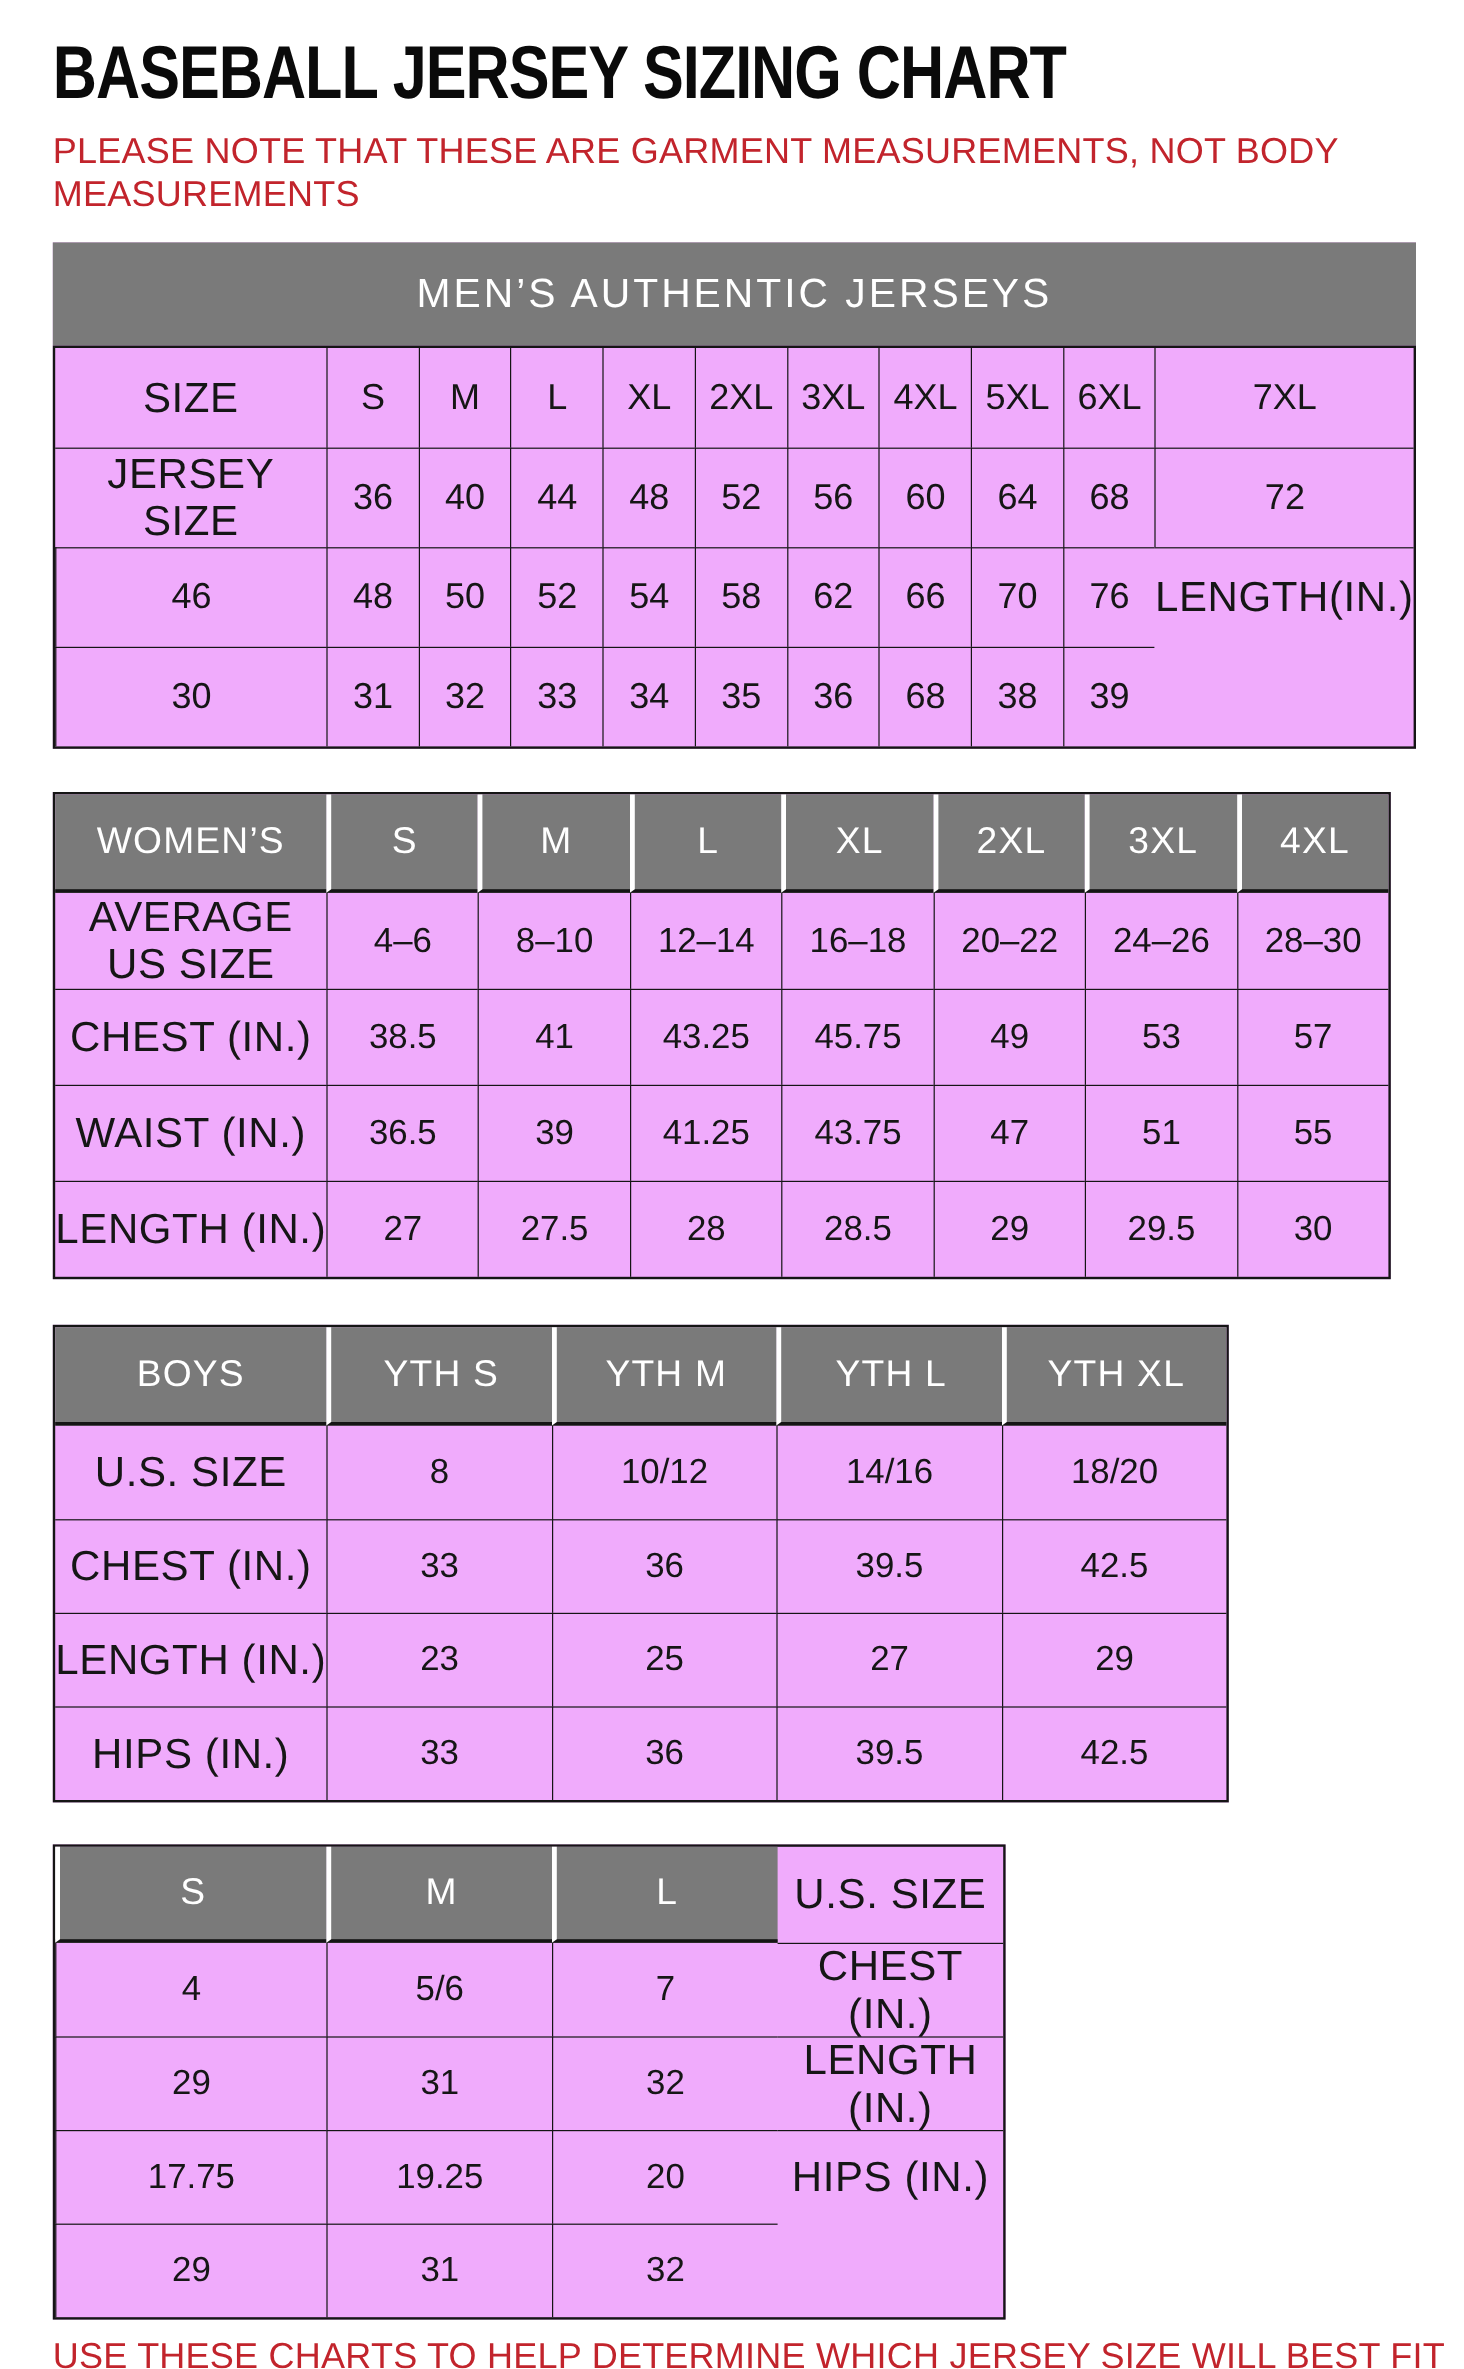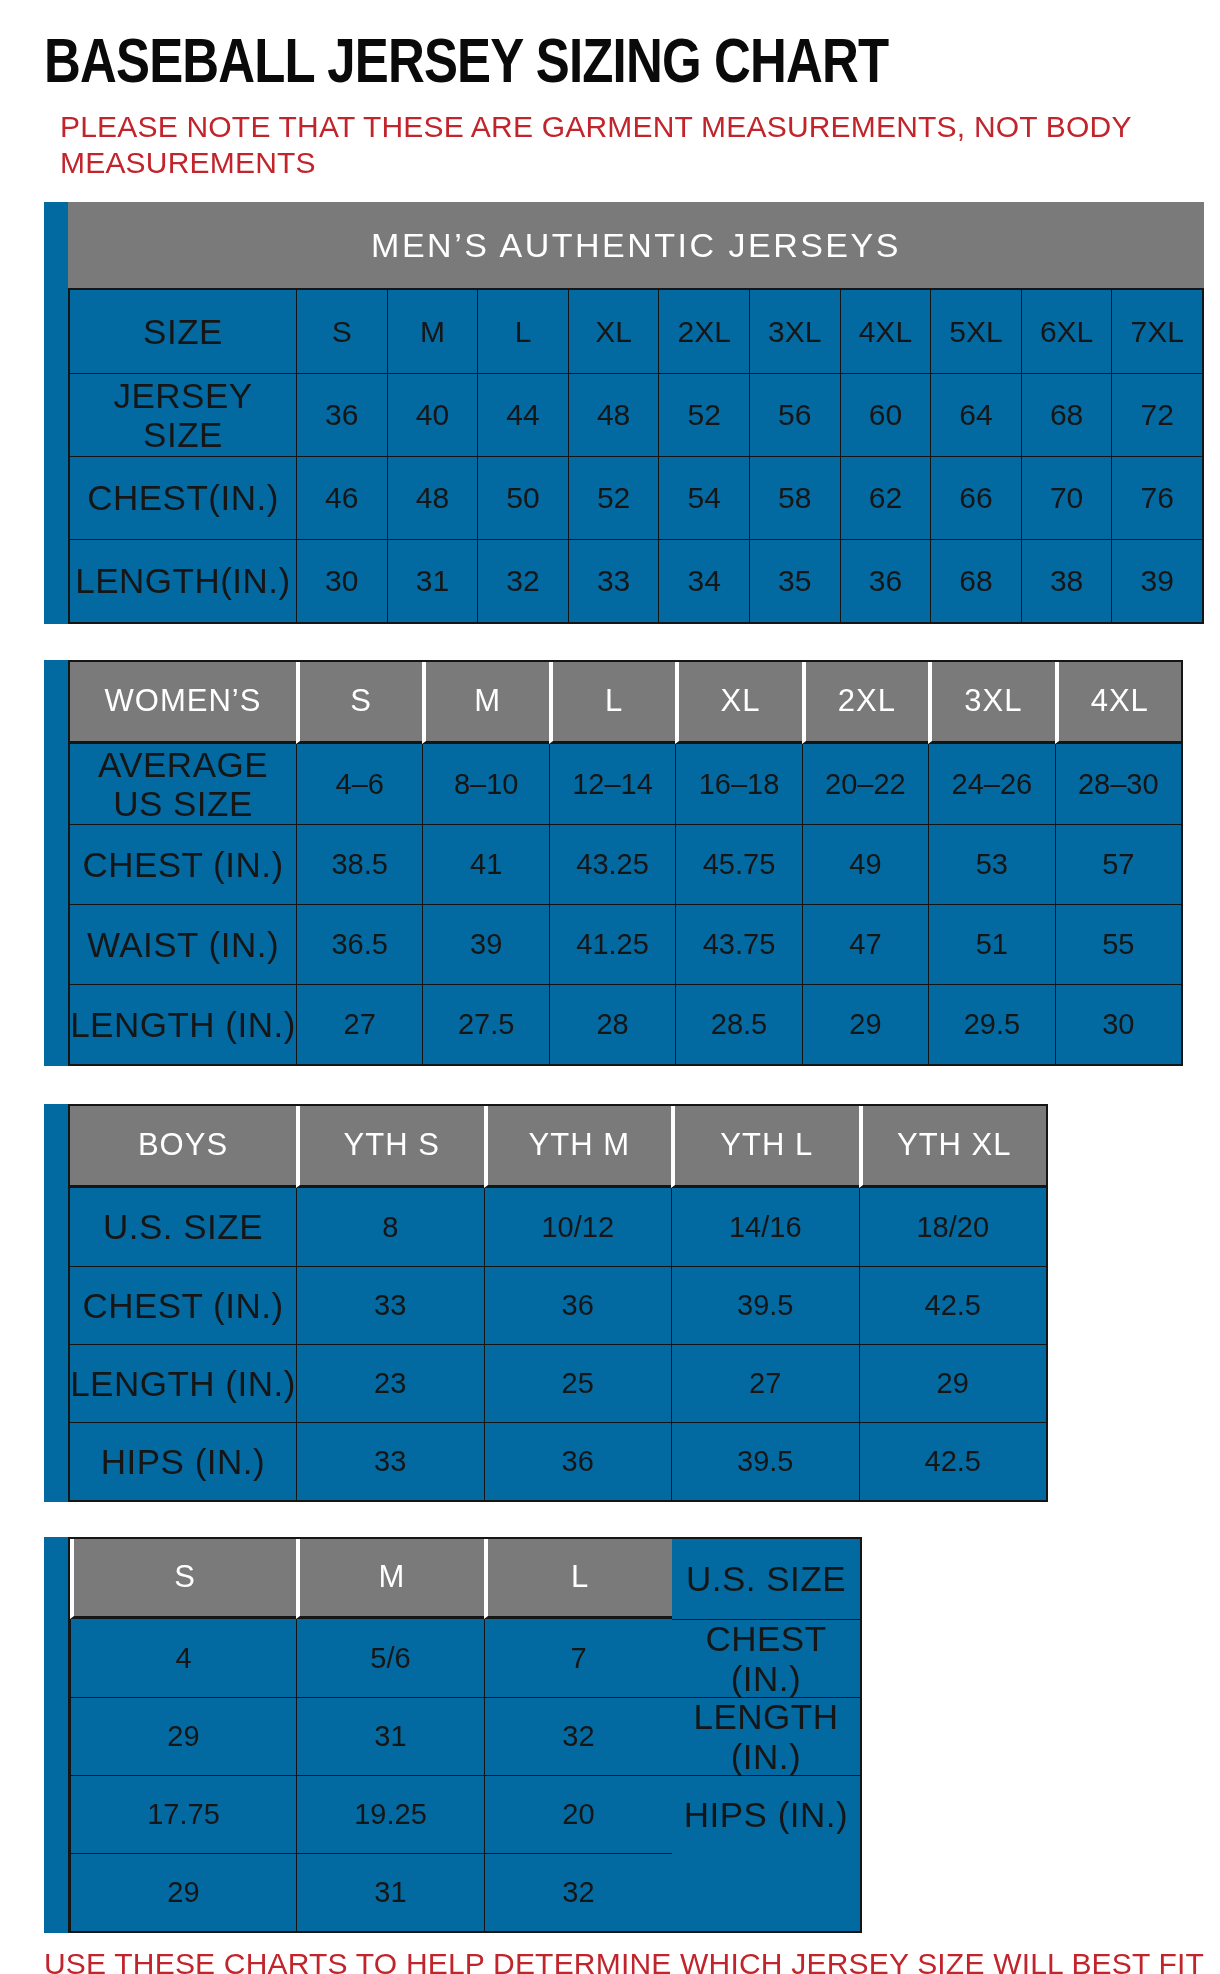--- a/index.html
+++ b/index.html
@@ -27,23 +27,22 @@
     transform-origin:0 50%;
     white-space:nowrap;
     color:#0a0a0a;
   }
   .note{
     margin-top:14px;
     color:var(--red);
     font-size:30px;
     line-height:36px;
     letter-spacing:0.2px;
-    margin-left:16px;
-  }
-  .tbl{background:#0369a1;padding-left:24px;}
+  }
+  .tbl{background:#f0abfc;}
   .banner{
     height:86px;
     background:var(--gray);
     color:#fff;
     display:flex;align-items:center;justify-content:center;
     font-size:34px;
     letter-spacing:2.5px;
   }
   .grid{
     display:grid;
@@ -124,21 +123,20 @@
         <div class="cell vcell">36</div>
         <div class="cell vcell">40</div>
         <div class="cell vcell">44</div>
         <div class="cell vcell">48</div>
         <div class="cell vcell">52</div>
         <div class="cell vcell">56</div>
         <div class="cell vcell">60</div>
         <div class="cell vcell">64</div>
         <div class="cell vcell">68</div>
         <div class="cell vcell">72</div>
-        <div class="cell lcell colf">CHEST(IN.)</div>
         <div class="cell vcell">46</div>
         <div class="cell vcell">48</div>
         <div class="cell vcell">50</div>
         <div class="cell vcell">52</div>
         <div class="cell vcell">54</div>
         <div class="cell vcell">58</div>
         <div class="cell vcell">62</div>
         <div class="cell vcell">66</div>
         <div class="cell vcell">70</div>
         <div class="cell vcell">76</div>

